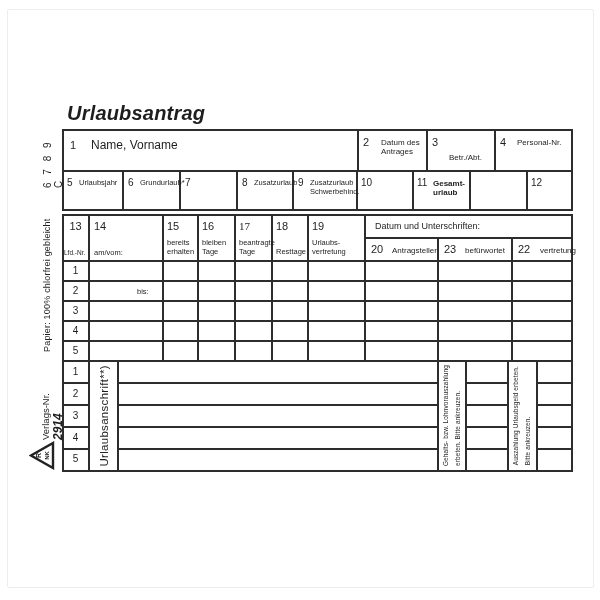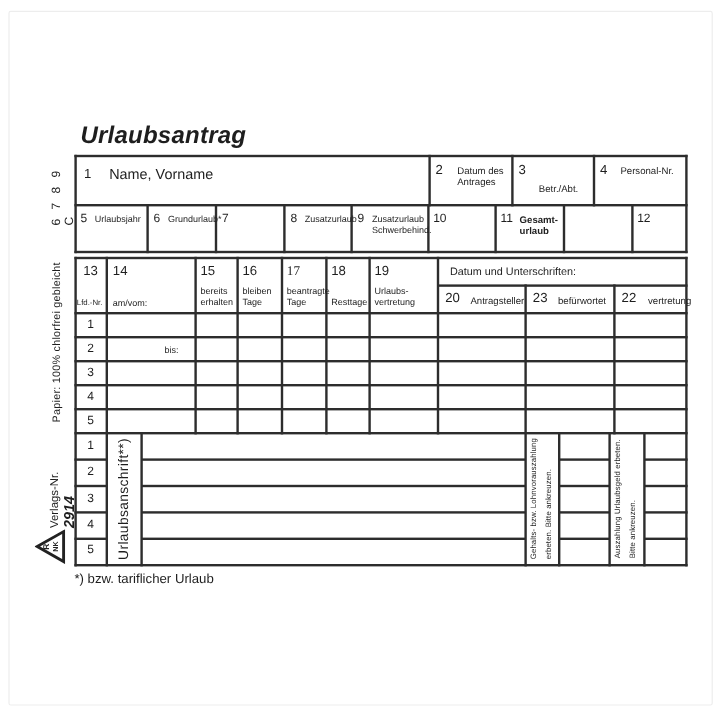--- a/index.html
+++ b/index.html
@@ -174,15 +174,14 @@
   </div>
   <div class="vcell" style="left:438px;top:361px;width:28px;height:110px;">
     <span class="vt note">Gehalts- bzw. Lohnvorauszahlung
 erbeten. Bitte ankreuzen.</span>
   </div>
   <div class="vcell" style="left:508px;top:361px;width:29px;height:110px;">
     <span class="vt note">Auszahlung Urlaubsgeld erbeten.
 Bitte ankreuzen.</span>
   </div>
 
-  <div class="t s11" style="left:62px;top:477px;">*) bzw. tariflicher Urlaub</div>
 
 </div>
 
 </body></html>

